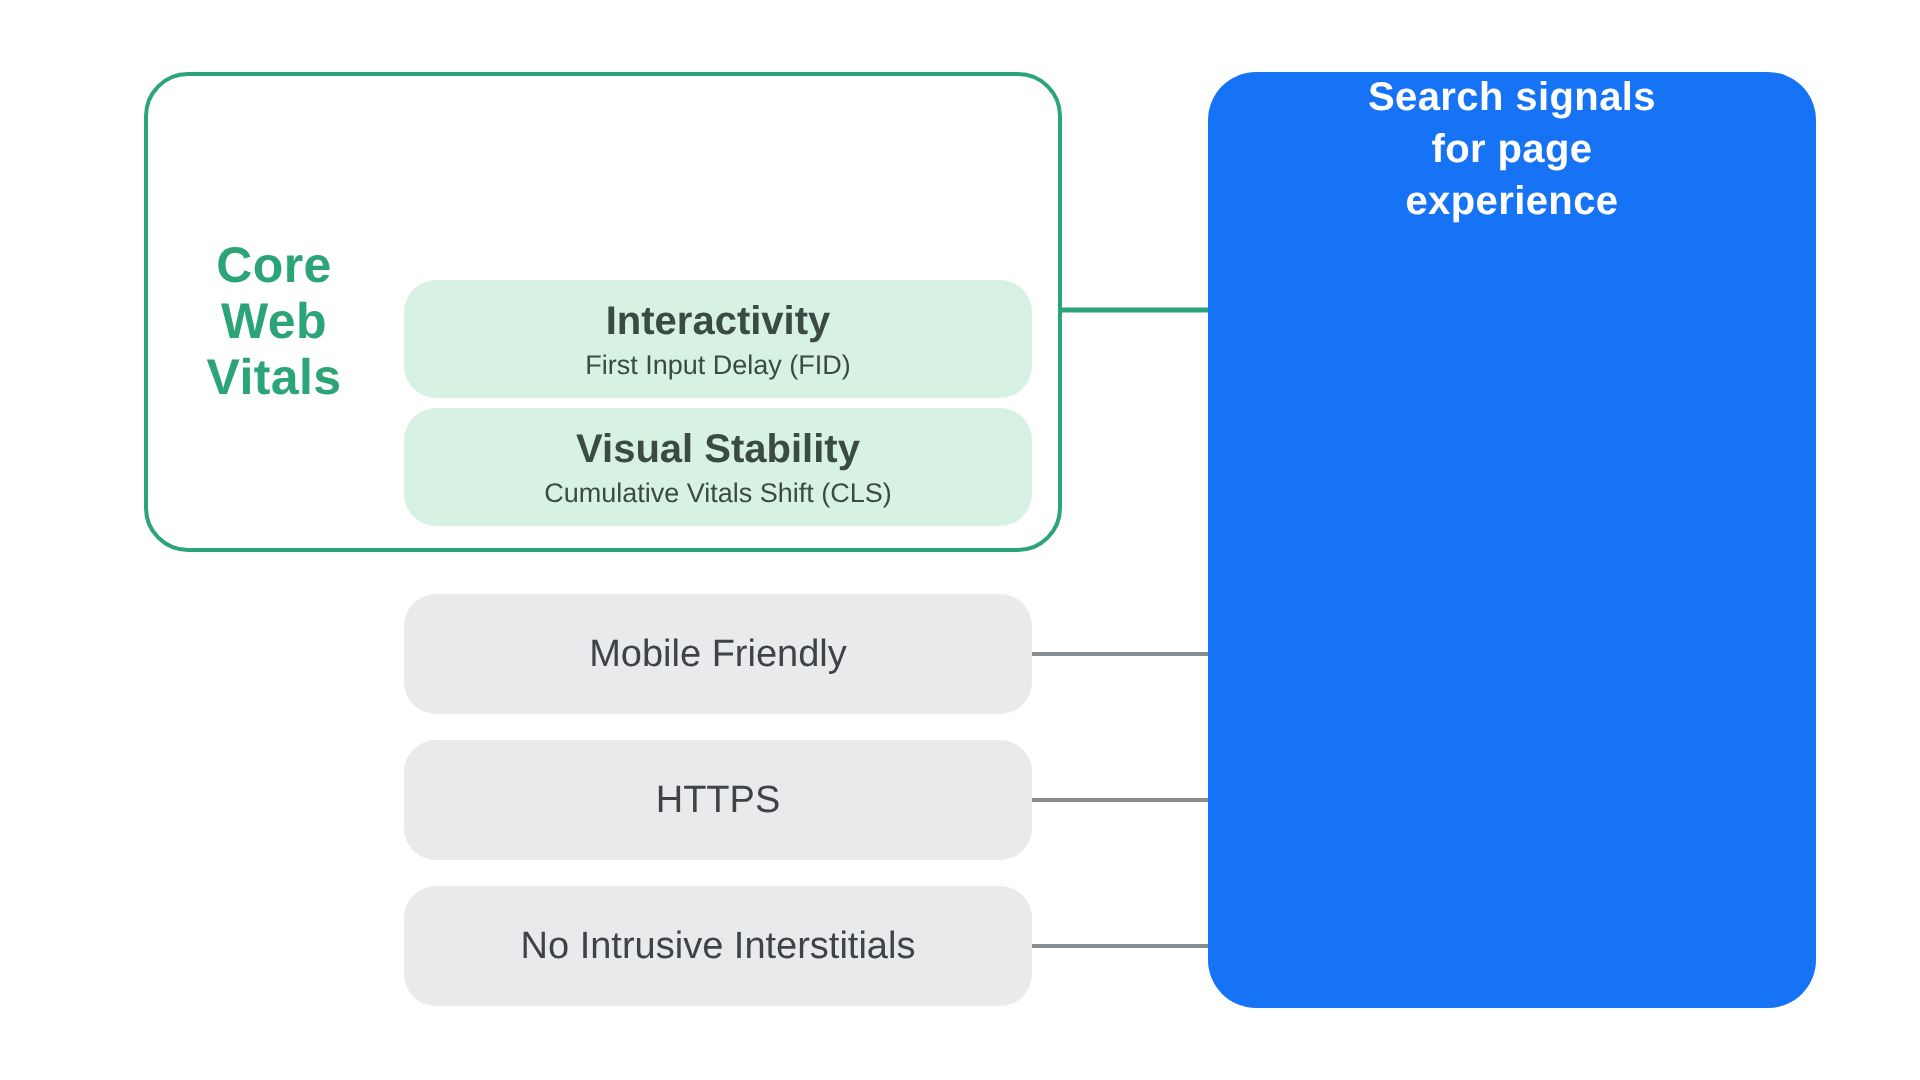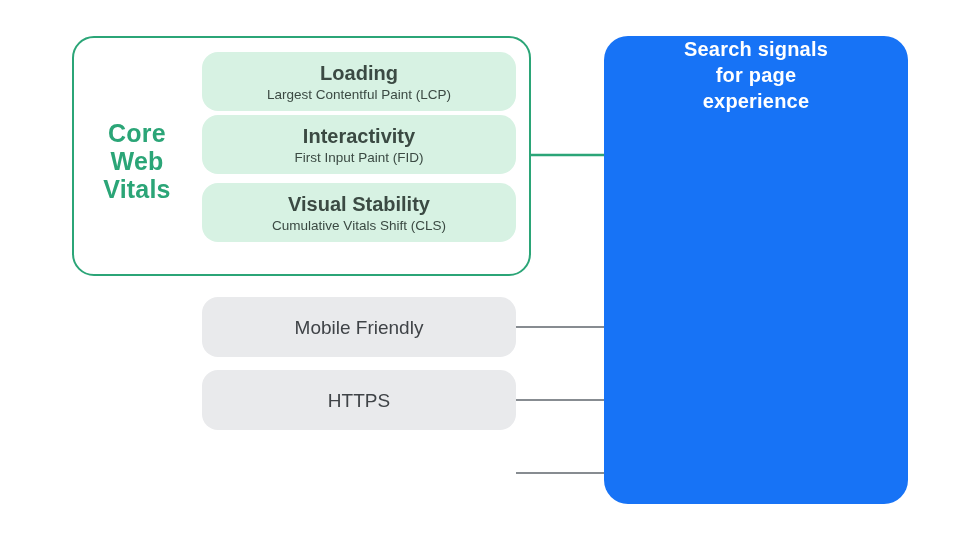--- a/index.html
+++ b/index.html
@@ -71,22 +71,22 @@
     color: var(--green-text, #3b4a43);
   }
   .pill .gray-label {
     font-size: 19px;
     line-height: 23px;
     font-weight: 400;
     color: var(--gray-text, #3f4347);
   }
 
   .pill.loading        { top: 52px; }
-  .pill.interactivity  { top: 115px; justify-content: center; }
-  .pill.visual         { top: 183px; }
+  .pill.interactivity  { top: 140px; justify-content: center; }
+  .pill.visual         { top: 204px; }
   .pill.mobile         { top: 297px; }
   .pill.https          { top: 370px; }
   .pill.interstitials  { top: 443px; }
 
   
   .result-box {
     position: absolute;
     left: 604px;
     top: 36px;
     width: 304px;
@@ -120,43 +120,42 @@
 </style>
 </head>
 <body>
 
 <div class="canvas">
 
   <div class="cwv-group"></div>
 
   <div class="cwv-label">Core Web Vitals</div>
 
-  <div class="pill green loading">
-    <div class="title">Loading</div>
-    <div class="subtitle">Largest Contentful Paint (LCP)</div>
-  </div>
 
   <div class="pill green interactivity">
     <div class="title">Interactivity</div>
-    <div class="subtitle">First Input Paint (FID)</div>
+    <div class="subtitle">First Input Delay (FID)</div>
   </div>
 
   <div class="pill green visual">
     <div class="title">Visual Stability</div>
     <div class="subtitle">Cumulative Vitals Shift (CLS)</div>
   </div>
 
   <div class="pill gray mobile">
     <div class="gray-label">Mobile Friendly</div>
   </div>
 
   <div class="pill gray https">
     <div class="gray-label">HTTPS</div>
   </div>
 
+  <div class="pill gray interstitials">
+    <div class="gray-label">No Intrusive Interstitials</div>
+  </div>
 
   <svg class="arrow green-arrow" width="92" height="14" viewBox="0 0 92 14">
     <line x1="0" y1="7" x2="80" y2="7" stroke="currentColor" stroke-width="2.5"></line>
     <polygon points="78,1.5 91,7 78,12.5" fill="currentColor"></polygon>
   </svg>
 
   <svg class="arrow gray-arrow a-mobile" width="104" height="12" viewBox="0 0 104 12">
     <line x1="0" y1="6" x2="91" y2="6" stroke="currentColor" stroke-width="2"></line>
     <polygon points="89,1.5 103,6 89,10.5" fill="currentColor"></polygon>
   </svg>

